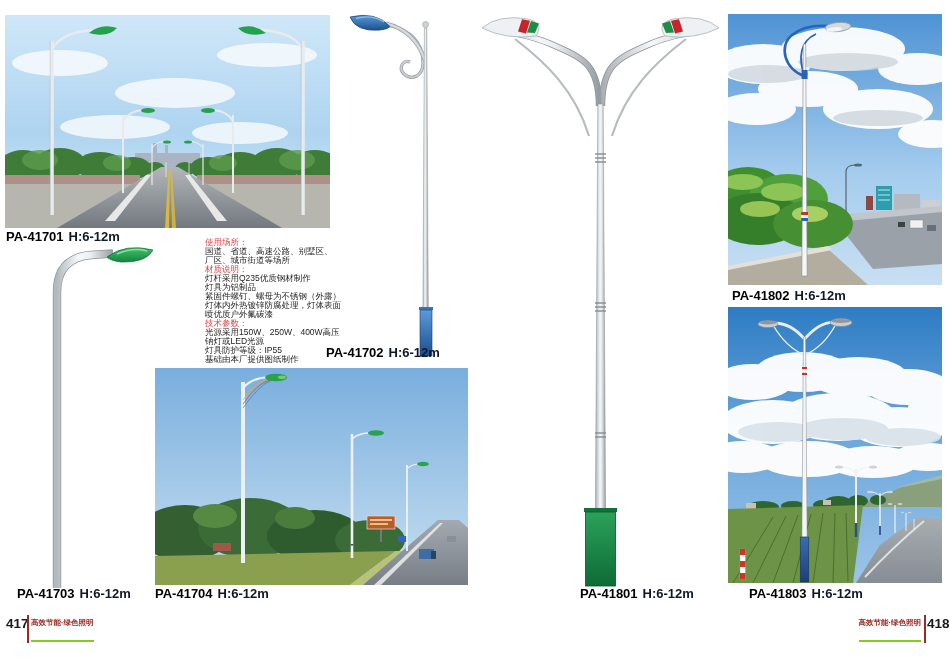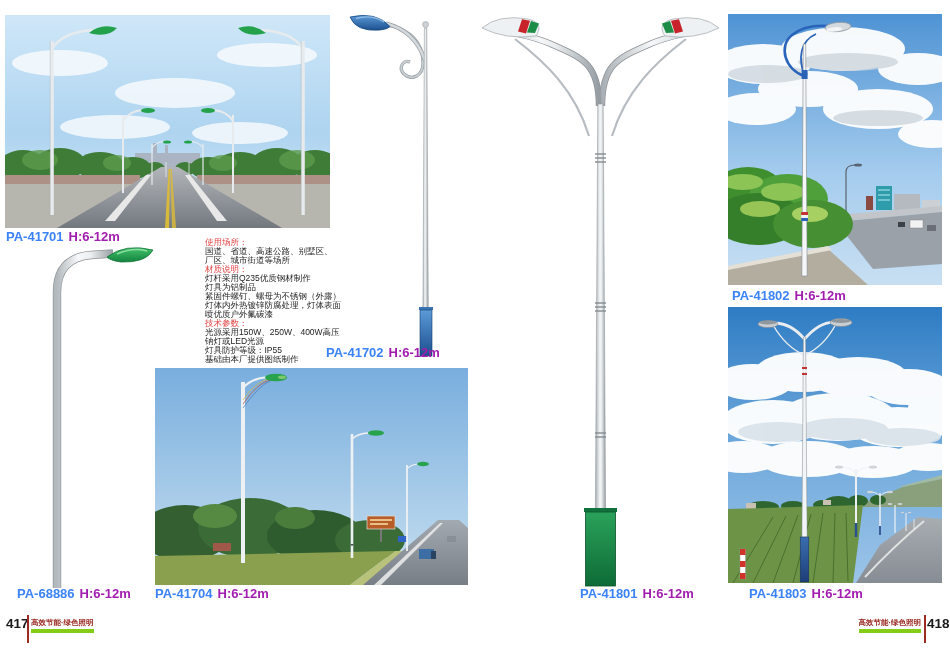--- a/index.html
+++ b/index.html
@@ -5,28 +5,28 @@
   html,body{margin:0;padding:0;background:#ffffff;}
   #catalog{
     position:relative;width:950px;height:658px;background:#ffffff;overflow:hidden;
     font-family:"Liberation Sans",sans-serif;
   }
   .photo{position:absolute;overflow:hidden;}
   .photo svg{display:block;width:100%;height:100%;}
   .pole-art{position:absolute;}
   .pole-art svg{display:block;width:100%;height:100%;overflow:visible;}
   .plabel{position:absolute;white-space:nowrap;font-weight:bold;font-size:13px;line-height:15px;}
-  .plabel .pid{color:#3b82f6;}
-  .plabel .ph{color:#a21caf;margin-left:5px;}
+  .plabel .pid{color:#000000;}
+  .plabel .ph{color:#0f172a;margin-left:5px;}
   .desc{position:absolute;left:205px;top:238px;width:146px;font-size:8.5px;line-height:9px;color:#1d1d1d;}
   .desc .t{color:#e04040;font-weight:normal;}
   .footer-num{position:absolute;font-weight:bold;font-size:13.5px;color:#1a1a1a;top:616px;}
   .footer-rule{position:absolute;width:1.5px;height:28px;background:#9b2a22;top:615px;}
   .footer-slogan{position:absolute;top:618px;font-size:7.5px;font-weight:bold;color:#9b2a22;
-    border-bottom:4px solid #84cc16;padding-bottom:1px;white-space:nowrap;}
+    border-bottom:2px solid #84cc16;padding-bottom:12px;white-space:nowrap;}
 </style>
 </head>
 <body>
 
 <div id="catalog">
 
   <div class="photo" style="left:5px;top:15px;width:325px;height:213px;">
     <svg viewBox="0 0 325 213" preserveAspectRatio="none">
       <defs>
         <linearGradient id="p1sky" x1="0" y1="0" x2="0" y2="1">
@@ -482,21 +482,21 @@
     </svg>
   </div>
 
   <div class="plabel" style="left:6px;top:229px;">
     <span class="pid">PA-41701</span><span class="ph">H:6-12m</span>
   </div>
   <div class="plabel" style="left:326px;top:345px;">
     <span class="pid">PA-41702</span><span class="ph">H:6-12m</span>
   </div>
   <div class="plabel" style="left:17px;top:586px;">
-    <span class="pid">PA-68886</span><span class="ph">H:6-12m</span>
+    <span class="pid">PA-41703</span><span class="ph">H:6-12m</span>
   </div>
   <div class="plabel" style="left:155px;top:586px;">
     <span class="pid">PA-41704</span><span class="ph">H:6-12m</span>
   </div>
   <div class="plabel" style="left:556px;top:586px;margin-left:24px;">
     <span class="pid">PA-41801</span><span class="ph">H:6-12m</span>
   </div>
   <div class="plabel" style="left:716px;top:288px;padding-left:16px;">
     <span class="pid">PA-41802</span><span class="ph">H:6-12m</span>
   </div>

